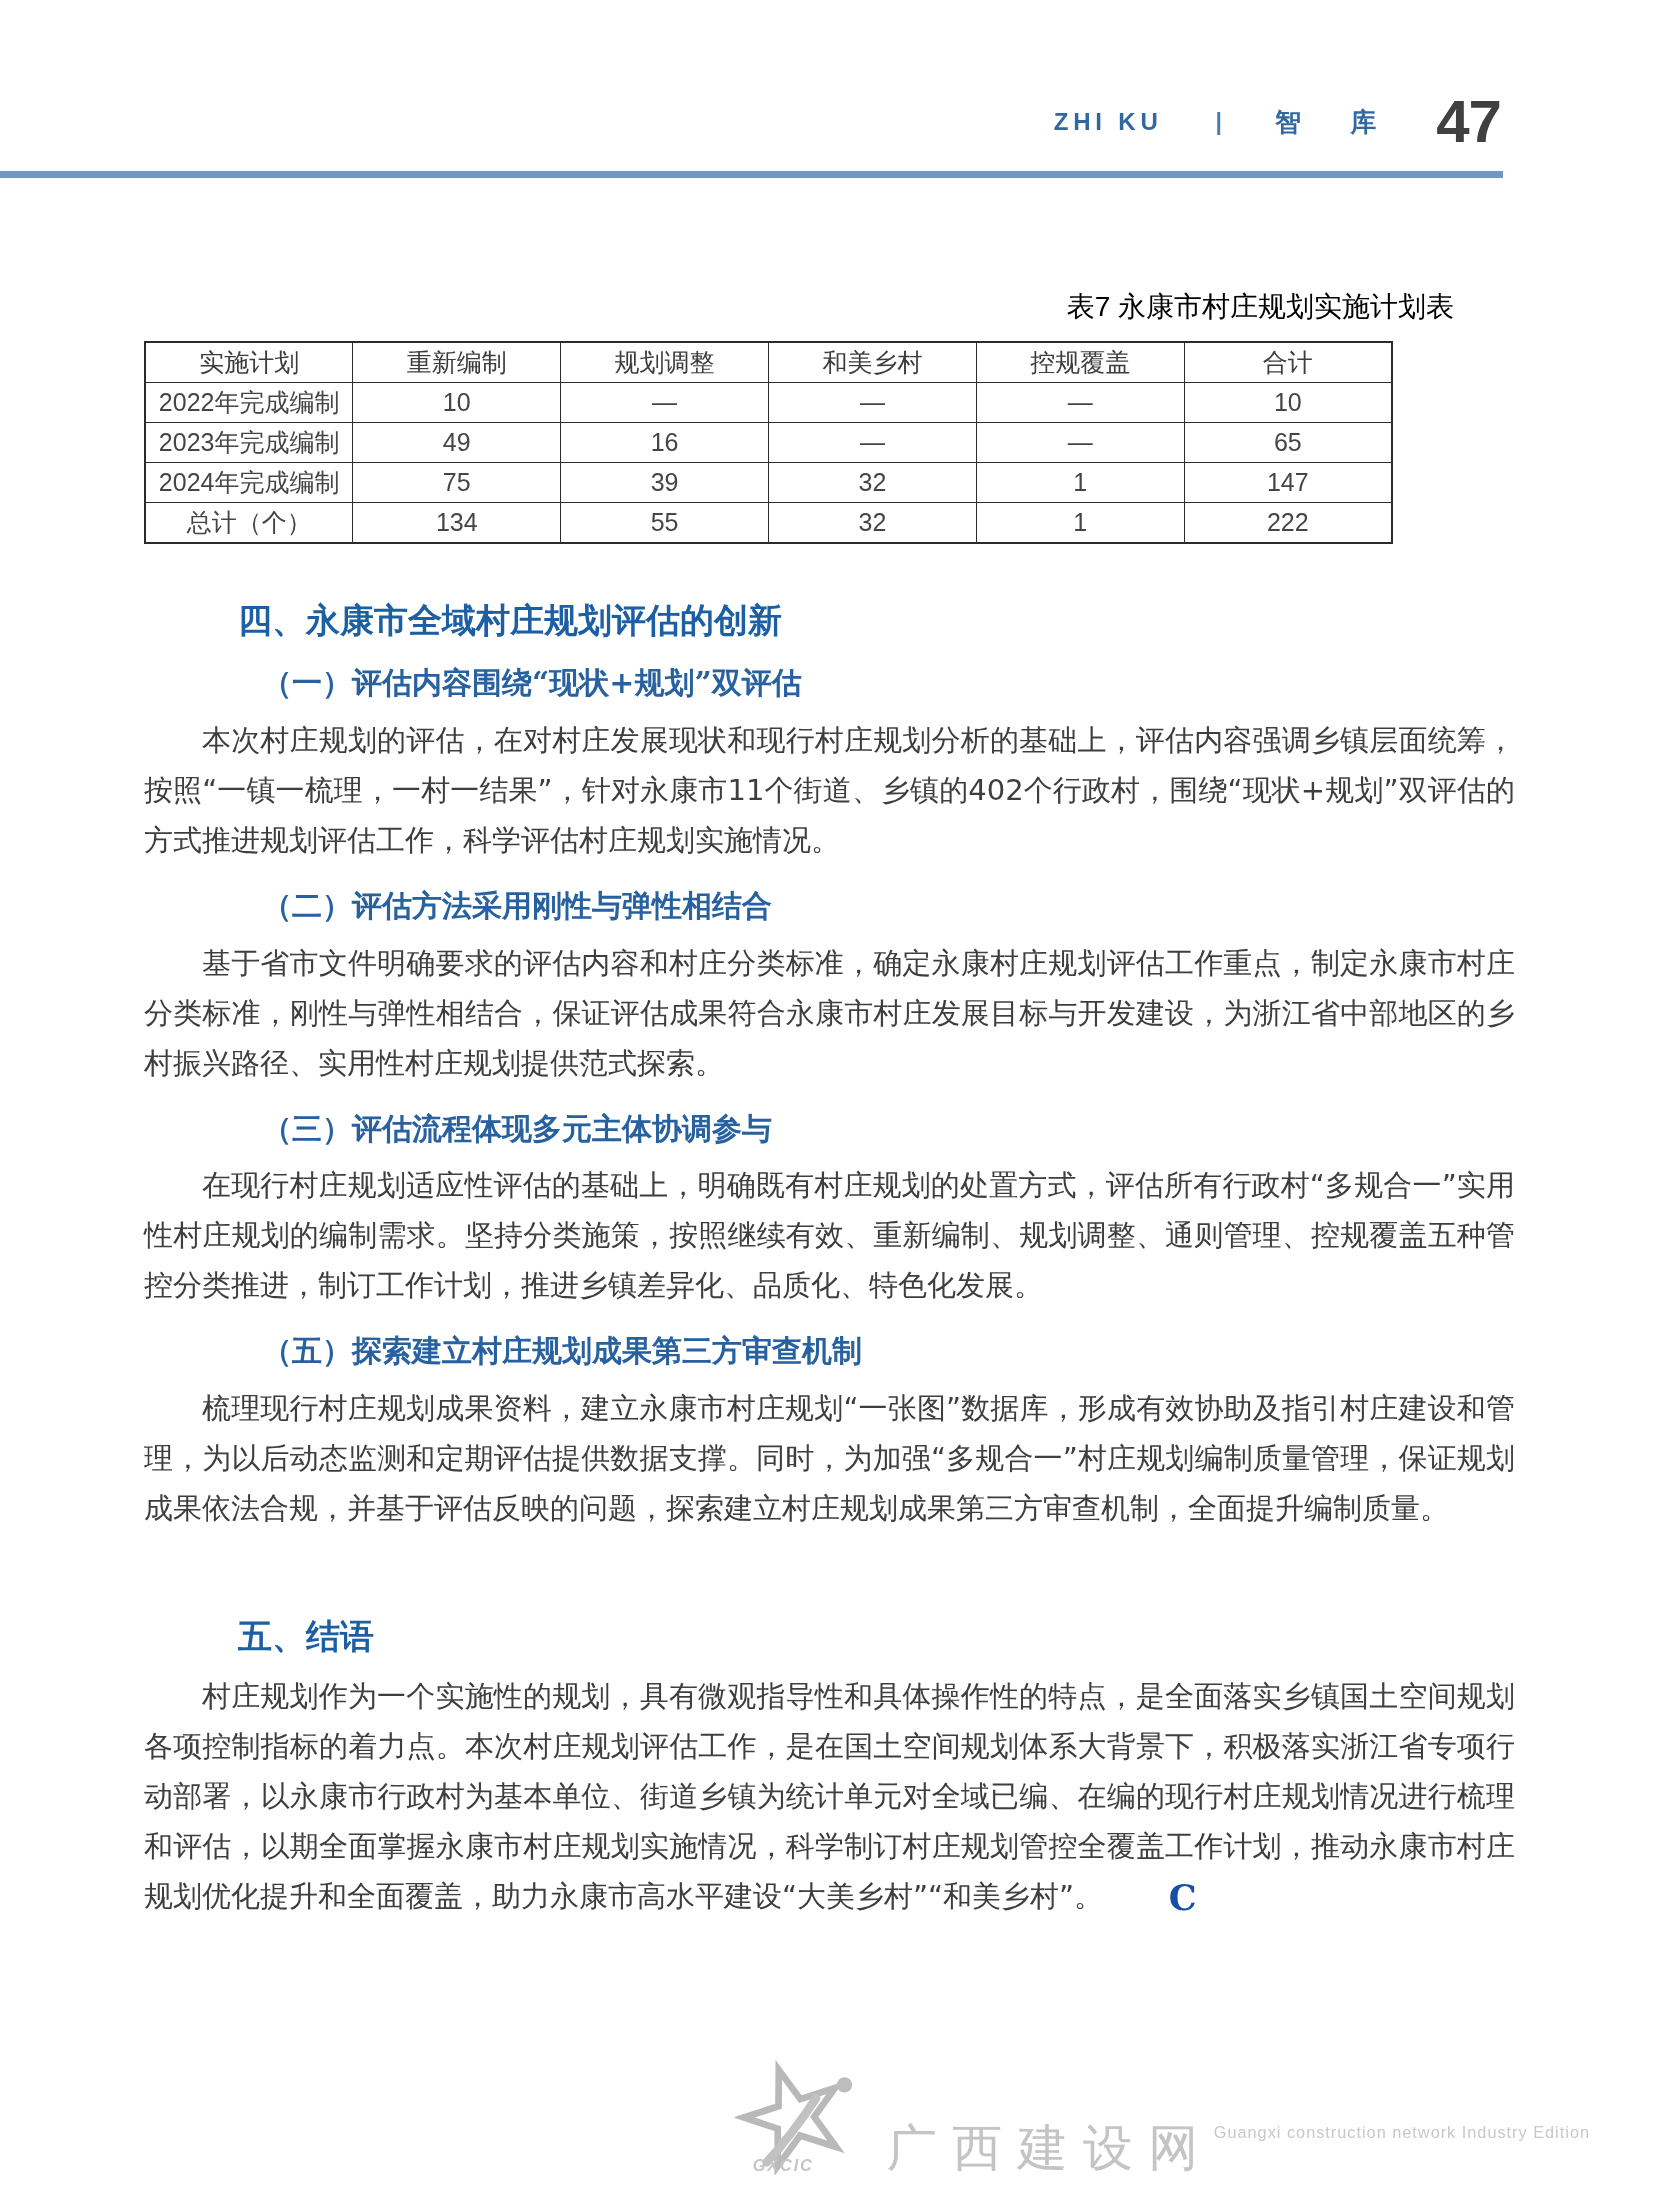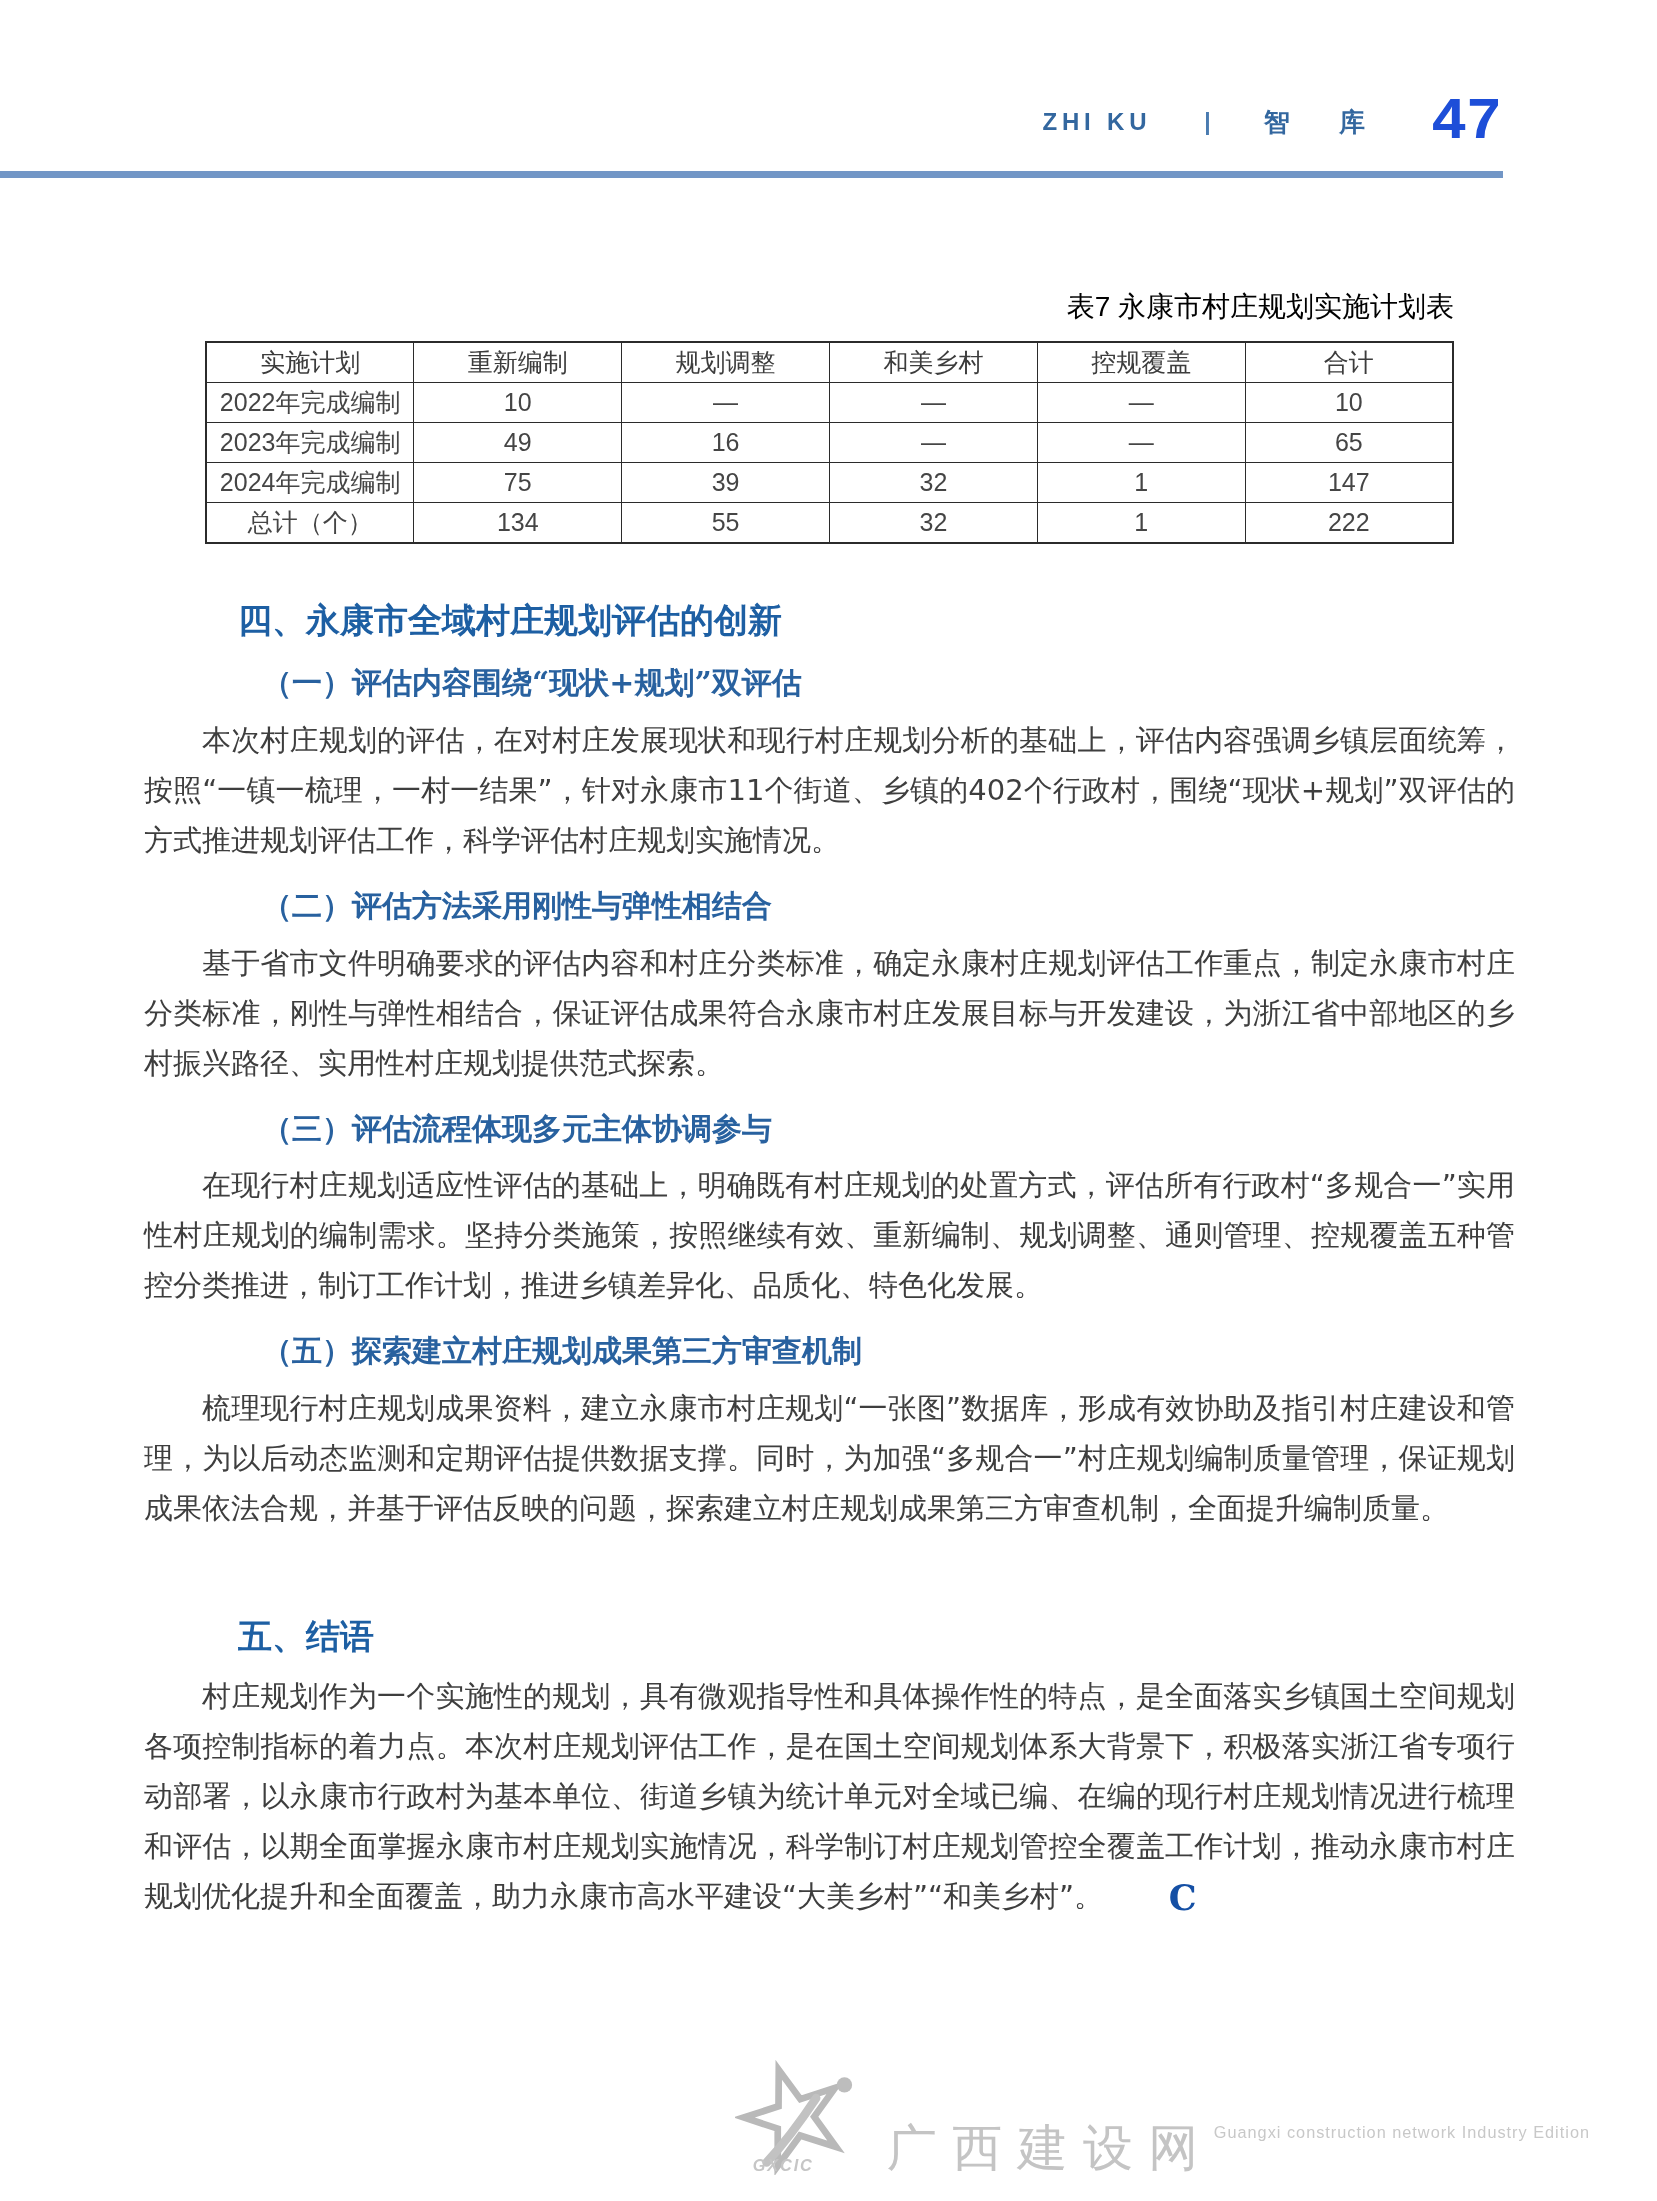--- a/index.html
+++ b/index.html
@@ -9,35 +9,35 @@
   }
   
   .page-header{
     position:absolute;top:92px;right:156px;
     display:flex;align-items:center;color:#33679f;gap:24px;
   }
   .journal-pinyin{font-size:24px;font-weight:bold;letter-spacing:4.8px;}
   .header-sep{font-size:23px;margin:0 29px;color:#4a7bb0;font-weight:bold;}
   .journal-cn{font-size:26px;font-weight:bold;letter-spacing:21px;}
   .page-number{
-    font-size:60px;line-height:60px;color:#1d4ed8;font-weight:600;margin-left:21px;
-    font-family:Liberation Mono, monospace;letter-spacing:-1px;
+    font-size:60px;line-height:60px;color:#404040;font-weight:600;margin-left:15px;
+    font-family:Liberation Sans, sans-serif;letter-spacing:-1px;
   }
   .header-rule{
     position:absolute;top:171px;left:0;width:1503px;height:6.7px;background:#7296c6;
   }
   
   .content{position:absolute;top:288px;left:144px;width:1371px;}
   
   .table-title{
     width:1249px;margin:0 0 15.4px 61px;text-align:right;
     font-size:28px;font-weight:normal;color:#000000;
   }
   table.plan-table{
-    width:1249px;margin-left:61px;border-collapse:collapse;table-layout:fixed;
+    width:1249px;border-collapse:collapse;table-layout:fixed;
     border:2.9px solid #2b2b2b;
   }
   table.plan-table td,table.plan-table th{
     border:1.9px solid #2b2b2b;height:39px;text-align:center;vertical-align:middle;
     font-size:25px;font-weight:normal;color:#454545;padding:0 3.8px;
   }
   table.plan-table th{color:#3c3c3c;}
   
   h2.sec-heading{
     font-size:34px;line-height:44px;color:#1d5fa3;font-weight:bold;

